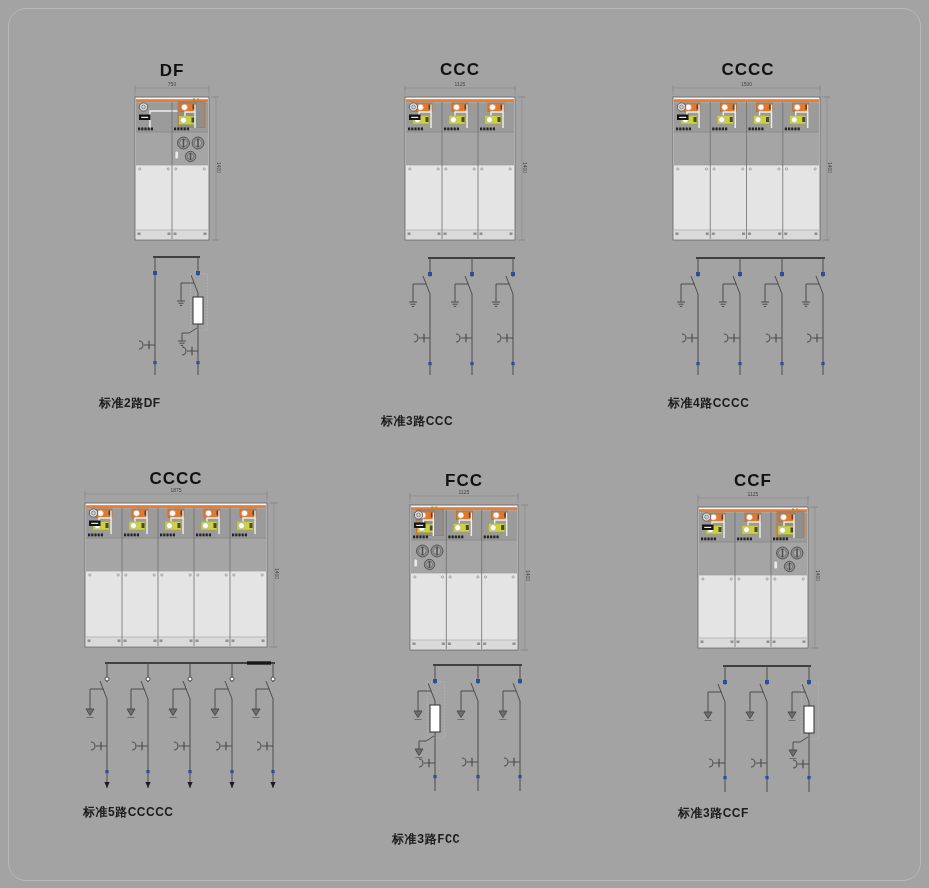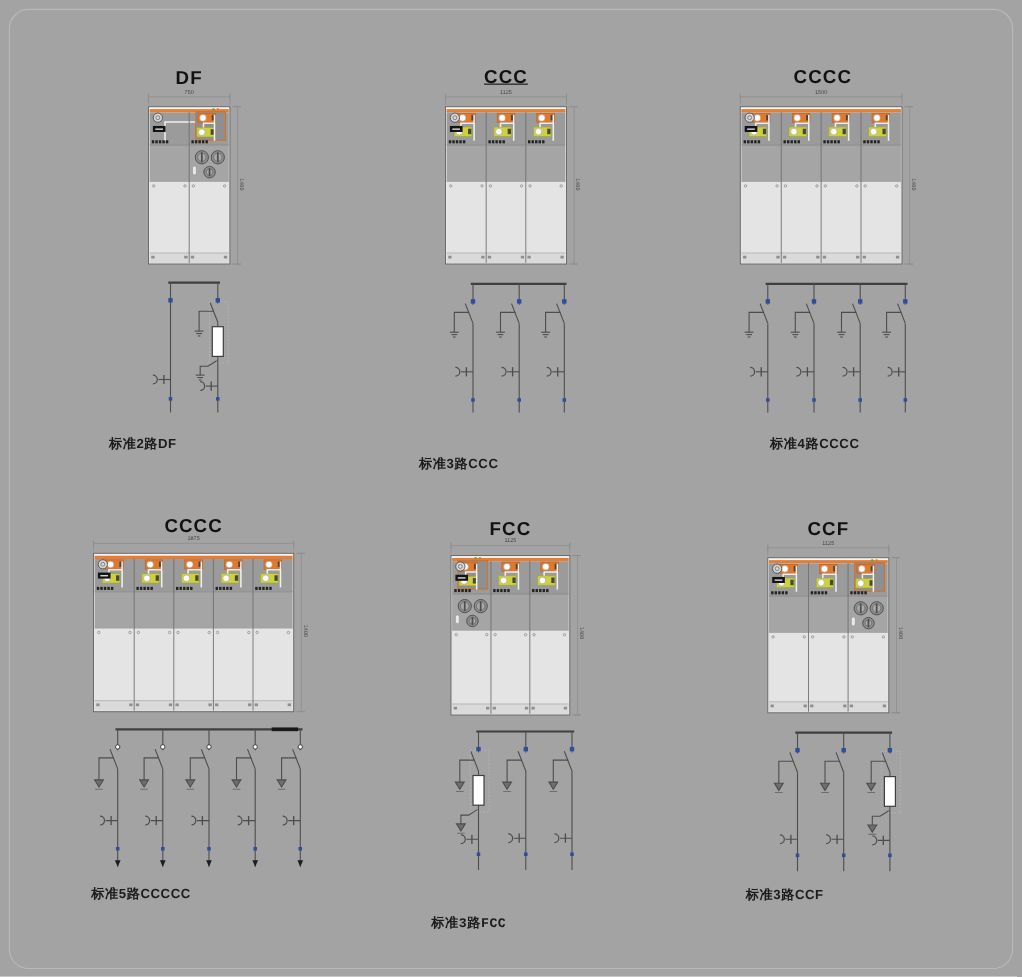--- a/index.html
+++ b/index.html
@@ -1044,29 +1044,29 @@
             <line x1="798" y1="764" x2="809" y2="764" stroke-width="1"></line>
             <line x1="803" y1="759.8" x2="803" y2="768.2" stroke-width="1.2"></line>
           </g>
           <rect x="807.4" y="776" width="3.2" height="3.2" fill="#2e4d9a" stroke="none"></rect>
           <rect x="807" y="680" width="4" height="4" fill="#2e4d9a" stroke="none"></rect>
         </g>
       </g>
     </svg>
 
   <span class="ptitle" style="left:102px;top:61px;">DF</span>
-  <span class="ptitle" style="left:390px;top:60px;text-decoration:underline;">CCC</span>
+  <span class="ptitle" style="left:390px;top:60px;">CCC</span>
   <span class="ptitle" style="left:678px;top:60px;">CCCC</span>
   <span class="ptitle" style="left:106px;top:469px;">CCCC</span>
   <span class="ptitle" style="left:394px;top:471px;text-align:center;">FCC</span>
   <span class="ptitle" style="left:683px;top:471px;">CCF</span>
 
   <span class="caption" style="left:99px;top:395px;">标准2路DF</span>
   <span class="caption" style="left:381px;top:413px;">标准3路CCC</span>
-  <span class="caption" style="left:668px;top:395px;margin-left:32px;">标准4路CCCC</span>
+  <span class="caption" style="left:668px;top:395px;">标准4路CCCC</span>
   <span class="caption" style="left:83px;top:804px;">标准5路CCCCC</span>
   <span class="caption" style="left:392px;top:831px;font-family:Liberation Mono, monospace;">标准3路FCC</span>
   <span class="caption" style="left:678px;top:805px;">标准3路CCF</span>
 
   <span class="dimw" style="left:135px;width:74px;top:82px;">750</span>
   <span class="dimw" style="left:405px;width:110px;top:82px;">1125</span>
   <span class="dimw" style="left:673px;width:147px;top:82px;">1500</span>
   <span class="dimw" style="left:85px;width:182px;top:488px;">1875</span>
   <span class="dimw" style="left:410px;width:108px;top:490px;">1125</span>
   <span class="dimw" style="left:698px;width:110px;top:492px;">1125</span>

